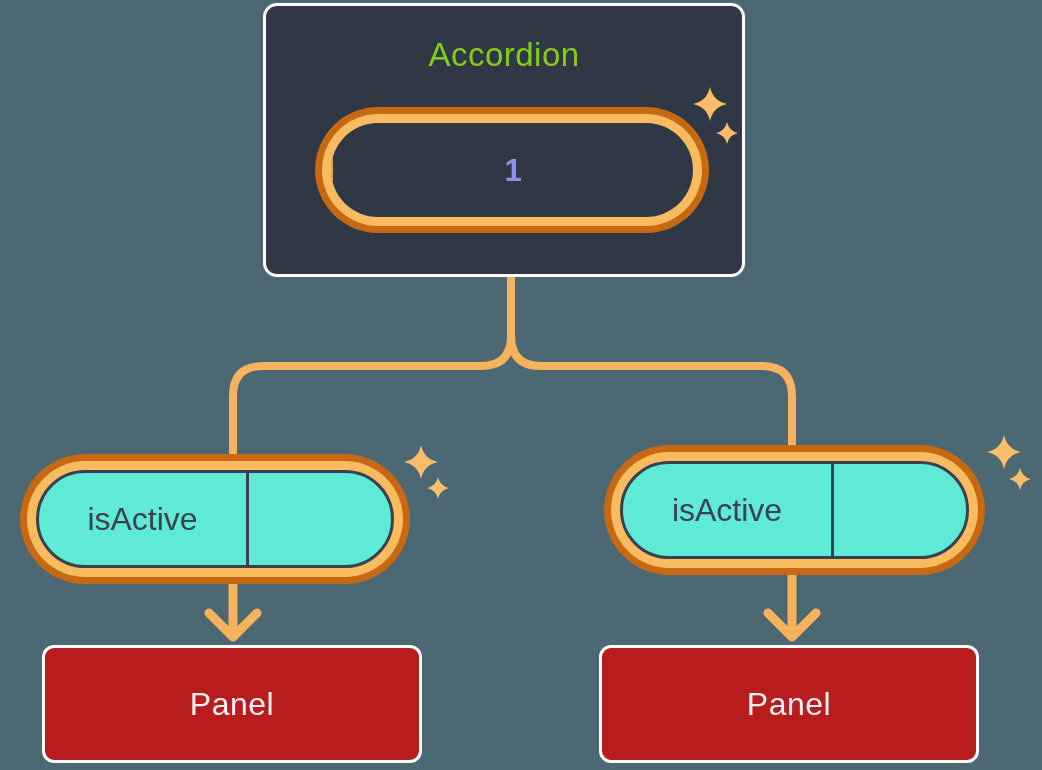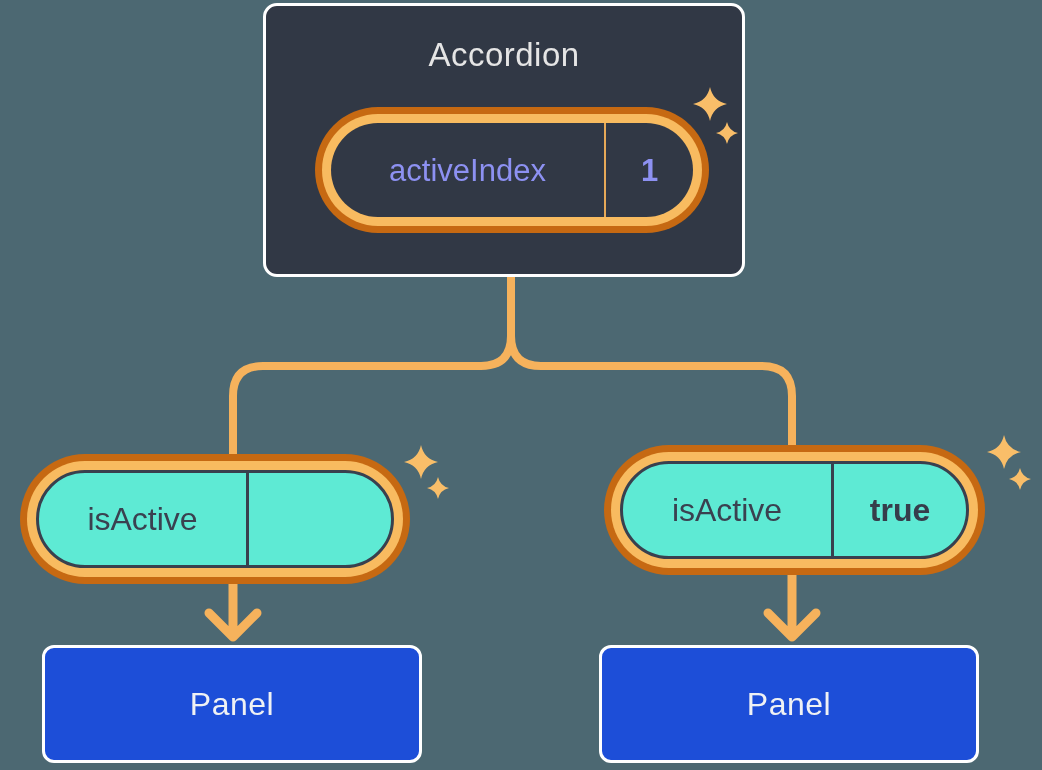--- a/index.html
+++ b/index.html
@@ -26,21 +26,21 @@
     border: 3px solid #ffffff;
     border-radius: 14px;
     z-index: 2;
   }
   .card-title {
     margin-top: 30px;
     text-align: center;
     font-size: 33px;
     font-weight: 500;
     letter-spacing: 0.5px;
-    color: #e5e5e5;
+    color: #84cc16;
   }
 
   
   .pill-ring1 {
     position: absolute;
     box-sizing: border-box;
     background: #C66912;
     border-radius: 999px;
     padding: 7px;
   }
@@ -85,21 +85,21 @@
   .pill-right { left: 604px; top: 445px; width: 381px; height: 130px; }
   .pill-left  .sec-name  { width: 207px; }
   .pill-right .sec-name  { width: 208px; }
   .pill-left  .sec-value, .pill-right .sec-value { flex: 1; }
 
   
   .panel {
     position: absolute;
     box-sizing: border-box;
     width: 380px; height: 118px;
-    background: #1d4ed8;
+    background: #b91c1c;
     border: 3px solid #ffffff;
     border-radius: 12px;
     display: flex;
     align-items: center;
     justify-content: center;
     color: #EFF1F4;
     font-size: 32px;
     font-weight: 500;
     letter-spacing: 0.5px;
     z-index: 2;
@@ -121,21 +121,20 @@
       <path d="M233,565 V635 M209,613 L233,637 L257,613"></path>
       <path d="M792,558 V635 M768,613 L792,637 L816,613"></path>
     </g>
   </svg>
 
   <div class="card">
     <div class="card-title">Accordion</div>
     <div class="pill-ring1 pill-state">
       <div class="pill-ring2">
         <div class="pill-body dark">
-          <div class="pill-sec sec-name state-name">activeIndex</div>
           <div class="state-div"></div>
           <div class="pill-sec sec-value state-value">1</div>
         </div>
       </div>
     </div>
   </div>
 
   <div class="pill-ring1 pill-left node-layer" style="z-index:2">
     <div class="pill-ring2">
       <div class="pill-body purple">
@@ -143,21 +142,20 @@
         <div class="prop-div"></div>
       </div>
     </div>
   </div>
 
   <div class="pill-ring1 pill-right node-layer" style="z-index:2">
     <div class="pill-ring2">
       <div class="pill-body purple">
         <div class="pill-sec sec-name prop-name">isActive</div>
         <div class="prop-div"></div>
-        <div class="pill-sec sec-value prop-value">true</div>
       </div>
     </div>
   </div>
 
   <div class="panel panel-left">
     <span>Panel</span>
   </div>
   <div class="panel panel-right">
     <span>Panel</span>
   </div>

